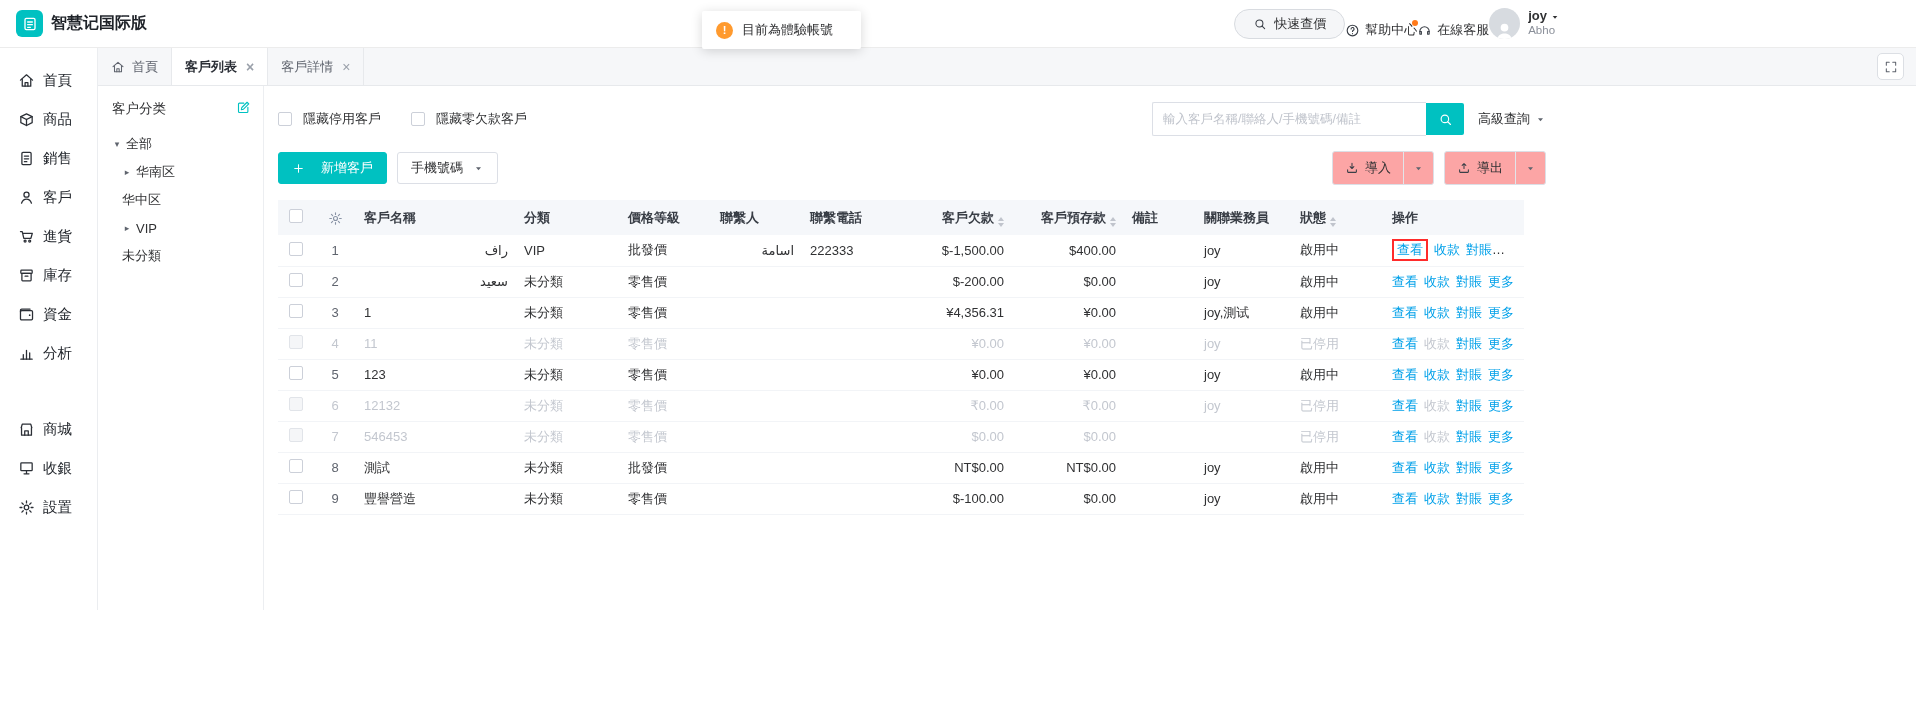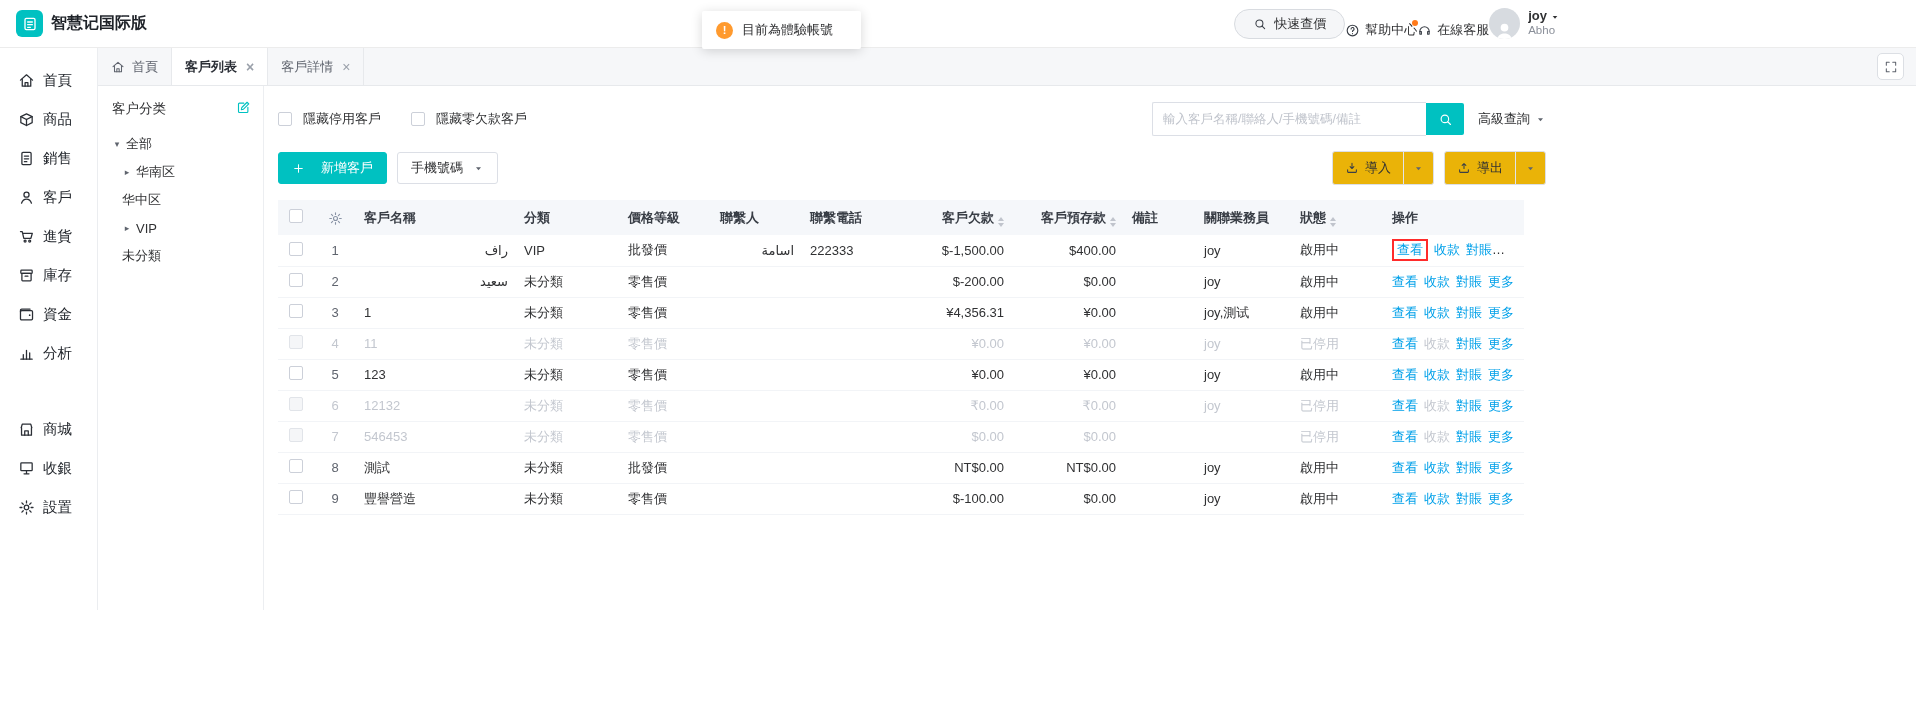--- a/index.html
+++ b/index.html
@@ -93,21 +93,21 @@
 
   .toolbar-row{display:flex;align-items:center;margin-top:15px}
   .btn{height:32px;display:inline-flex;align-items:center;gap:16px;padding:0 13px;
     border-radius:3px;font-size:13px;cursor:pointer}
   .btn-primary{background:var(--teal);color:#fff;border:1px solid var(--teal)}
   .btn-primary svg{width:13px;height:13px;color:#fff}
   .btn-plain{background:#fff;color:var(--text);border:1px solid var(--border)}
   .btn-plain svg{width:11px;height:11px;color:#5f646e}
   .batch{margin-left:10px;gap:10px}
   .io-group{margin-left:auto;display:flex;gap:10px}
-  .split{display:flex;border:1px solid var(--border);border-radius:3px;overflow:hidden;background:#eab308}
+  .split{display:flex;border:1px solid var(--border);border-radius:3px;overflow:hidden;background:#fca5a5}
   .split .seg{display:flex;align-items:center;gap:6px;padding:0 12px;height:32px;font-size:13px;
     color:var(--text);cursor:pointer}
   .split .seg svg{width:14px;height:14px;color:#3a3f47}
   .split .seg.caret{border-left:1px solid #e2e5ea;padding:0 9px}
   .split .seg.caret svg{width:11px;height:11px;color:#5f646e}
 
   
   table{border-collapse:collapse;table-layout:fixed;width:1246px;margin-top:15px;font-size:13px}
   thead th{background:#f5f7fa;height:35px;padding:0 8px;font-weight:600;color:#383d45;
     text-align:left;white-space:nowrap}

